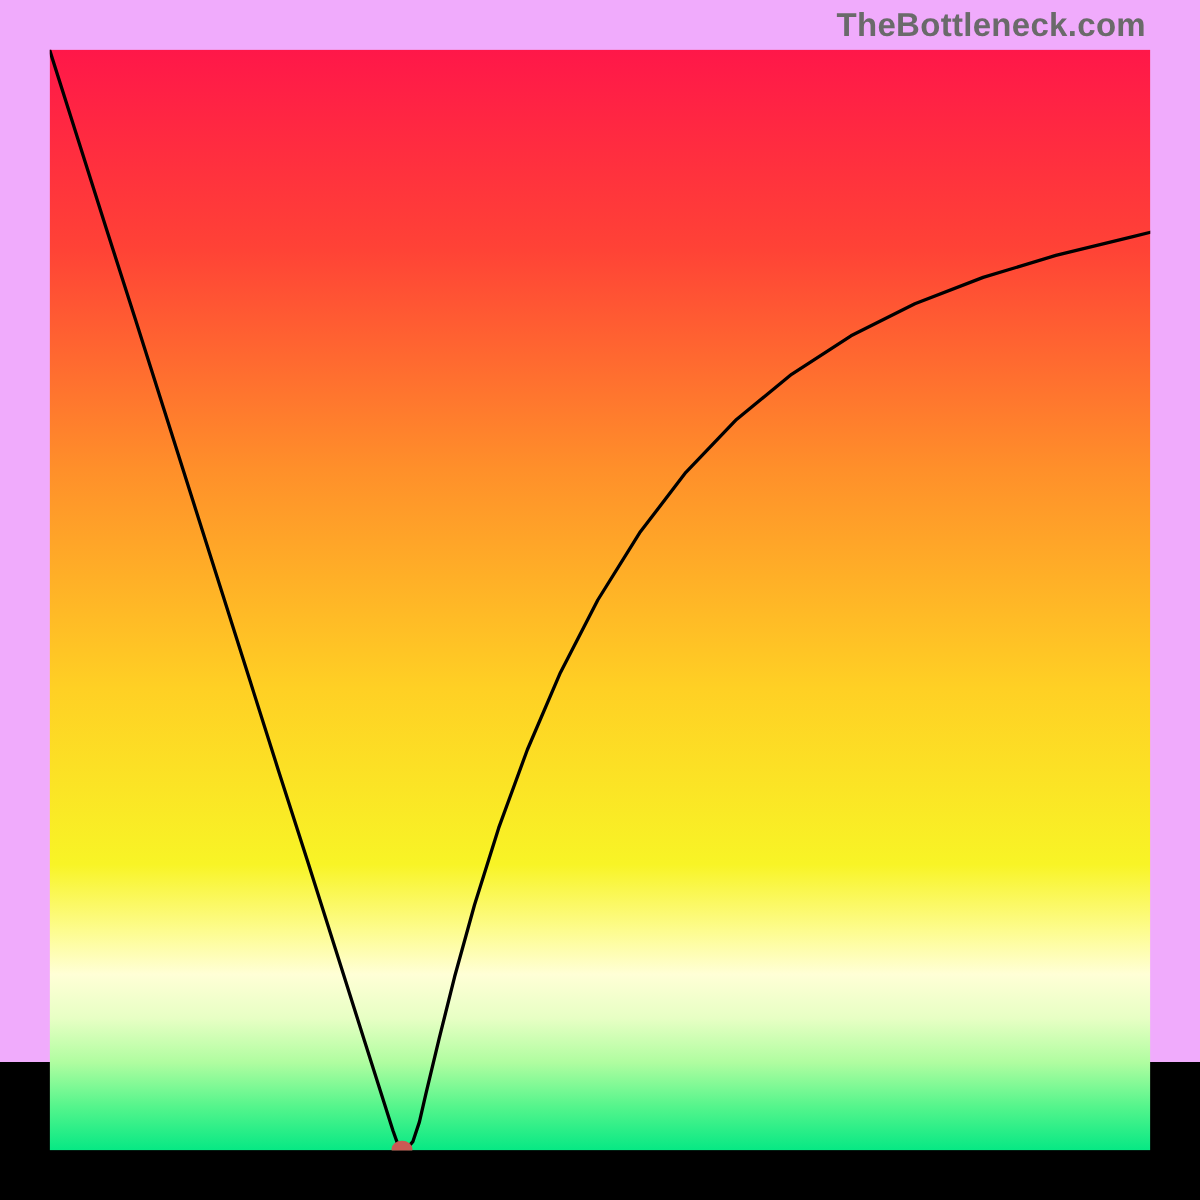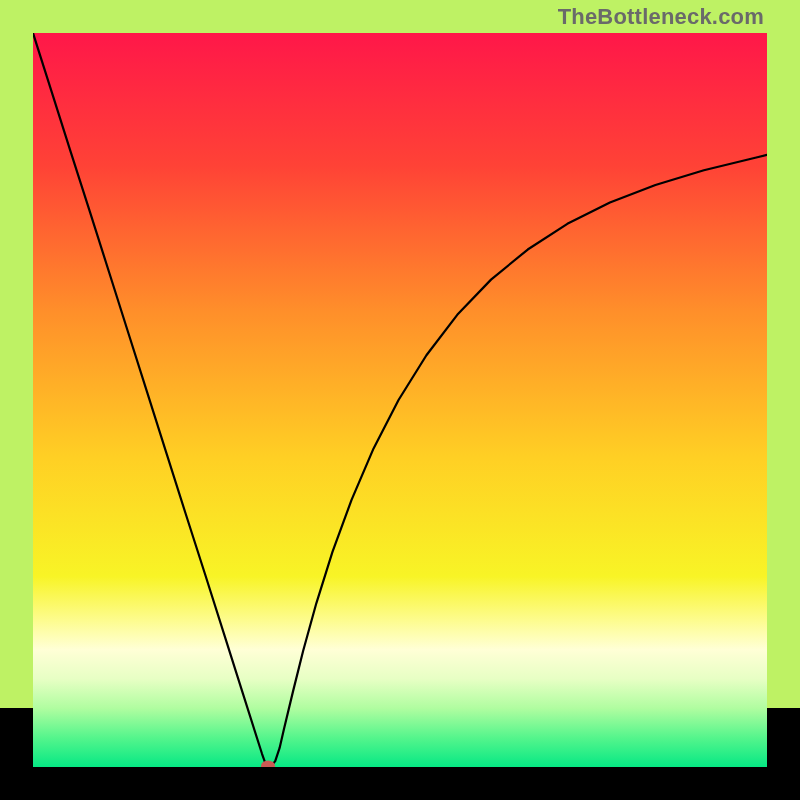--- a/index.html
+++ b/index.html
@@ -10,21 +10,21 @@
     background: #000;
     overflow: hidden;
     font-family: Arial, Helvetica, sans-serif;
   }
   .frame {
     position: absolute;
     left: 0;
     top: 0;
     width: 800px;
     height: 708px;
-    background: #bef264;
+    background: #f0abfc;
   }
   .plot-area {
     position: absolute;
     left: 33px;
     top: 33px;
     width: 734px;
     height: 734px;
     overflow: hidden;
   }
   .gradient {

